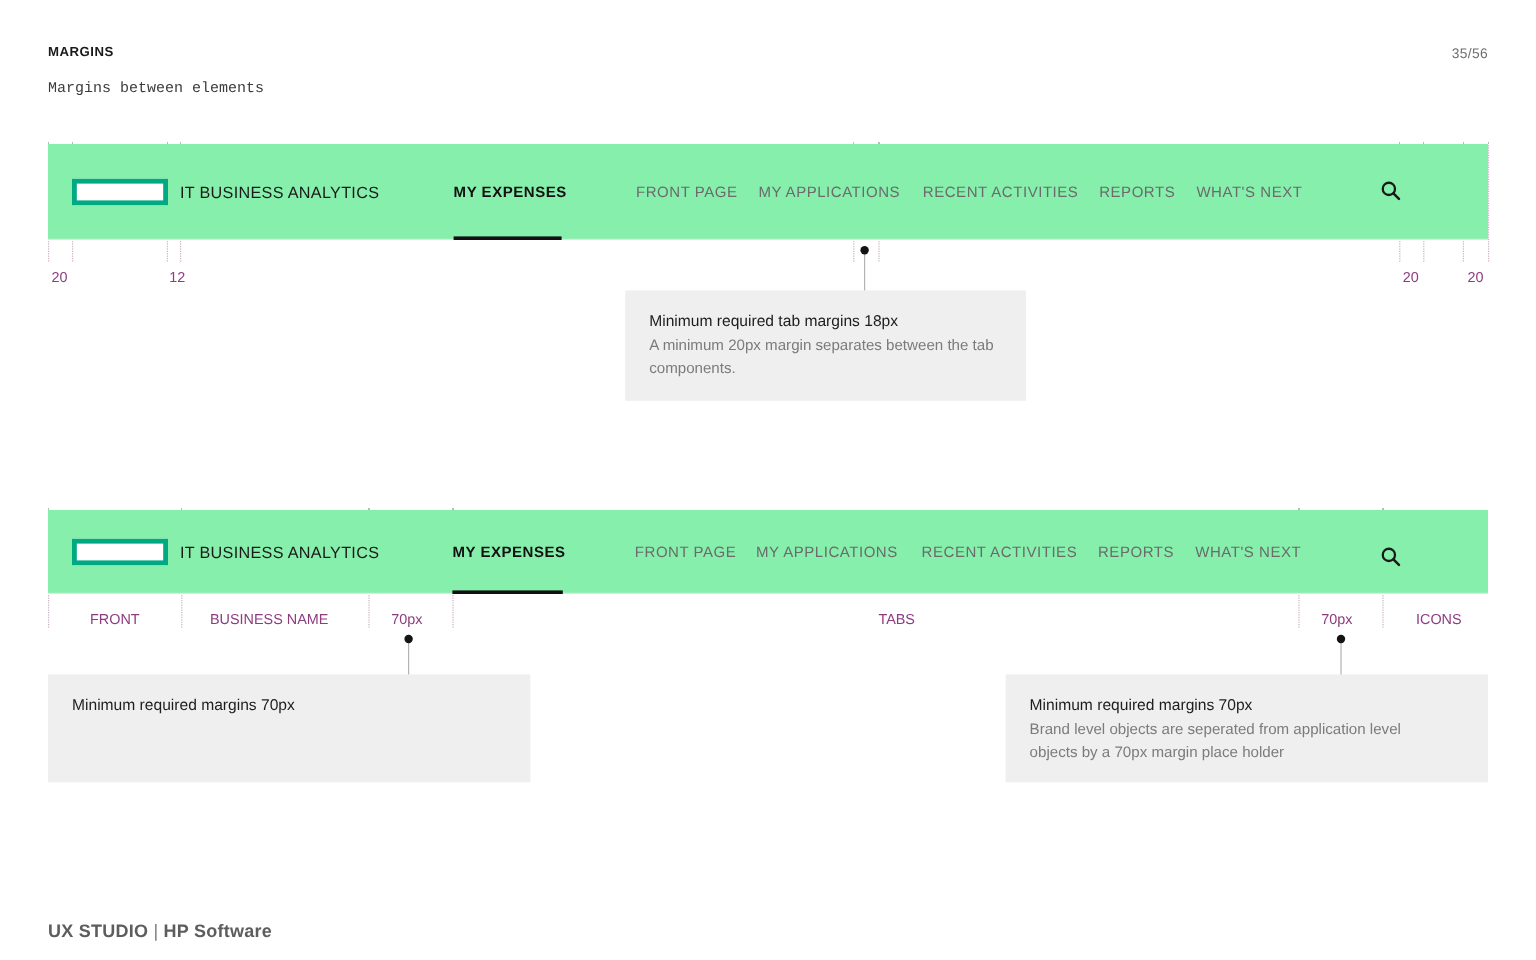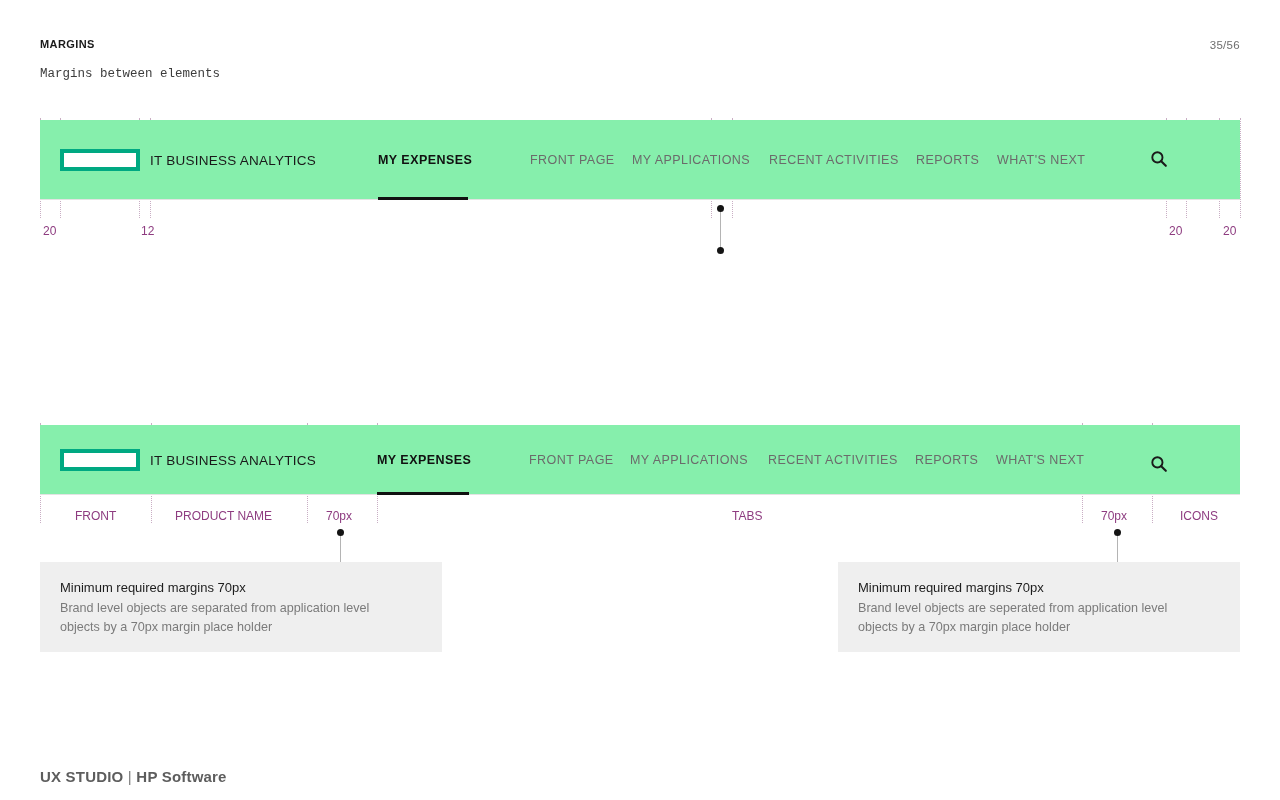--- a/index.html
+++ b/index.html
@@ -163,30 +163,34 @@
         <circle cx="7.4" cy="7.4" r="5.1" fill="none" stroke="#1a1a1a" stroke-width="1.9"></circle>
         <line x1="11.2" y1="11.2" x2="15.8" y2="15.8" stroke="#1a1a1a" stroke-width="2.1" stroke-linecap="round"></line>
       </svg>
     </div>
   </div>
 
   <div class="connector" style="left:720px;top:209px;height:42px;"></div>
   <div class="dot" style="left:717px;top:205px;"></div>
   <div class="dot" style="left:717px;top:247px;"></div>
 
+  <div class="callout" style="left:521px;top:242px;width:334px;height:92px;">
+    <div class="callout-title" style="left:20px;top:18px;">Minimum required tab margins 18px</div>
+    <div class="callout-body" style="left:20px;top:37px;width:292px;">A minimum 20px margin separates between the tab components.</div>
+  </div>
 
   <div class="guide" style="left:40px;top:423px;height:100px;"></div>
   <div class="guide" style="left:151px;top:423px;height:100px;"></div>
   <div class="guide" style="left:307px;top:423px;height:100px;"></div>
   <div class="guide" style="left:377px;top:423px;height:100px;"></div>
   <div class="guide" style="left:1082px;top:423px;height:100px;"></div>
   <div class="guide" style="left:1152px;top:423px;height:100px;"></div>
 
   <div class="guide-label" style="left:75px;top:509px;">FRONT</div>
-  <div class="guide-label" style="left:175px;top:509px;">PRODUCT NAME</div>
+  <div class="guide-label" style="left:175px;top:509px;">BUSINESS NAME</div>
   <div class="guide-label" style="left:326px;top:509px;">70px</div>
   <div class="guide-label" style="left:732px;top:509px;">TABS</div>
   <div class="guide-label" style="left:1101px;top:509px;">70px</div>
   <div class="guide-label" style="left:1180px;top:509px;">ICONS</div>
 
   <div class="nav-frame" style="left:40px;top:425px;width:1200px;height:70px;"></div>
 
   <div class="navbar" style="left:40px;top:425px;width:1200px;height:70px;">
     <div class="baseline"></div>
 
@@ -223,21 +227,20 @@
       </svg>
     </div>
   </div>
 
   <div class="connector" style="left:340px;top:533px;height:38px;"></div>
   <div class="dot" style="left:337px;top:529px;"></div>
   <div class="dot" style="left:337px;top:568px;"></div>
 
   <div class="callout" style="left:40px;top:562px;width:402px;height:90px;">
     <div class="callout-title" style="left:20px;top:18px;">Minimum required margins 70px</div>
-    <div class="callout-body" style="left:20px;top:37px;width:345px;">Brand level objects are separated from application level objects by a 70px margin place holder</div>
   </div>
 
   <div class="connector" style="left:1117px;top:533px;height:38px;"></div>
   <div class="dot" style="left:1114px;top:529px;"></div>
   <div class="dot" style="left:1114px;top:568px;"></div>
 
   <div class="callout" style="left:838px;top:562px;width:402px;height:90px;">
     <div class="callout-title" style="left:20px;top:18px;">Minimum required margins 70px</div>
     <div class="callout-body" style="left:20px;top:37px;width:345px;">Brand level objects are seperated from application level objects by a 70px margin place holder</div>
   </div>

